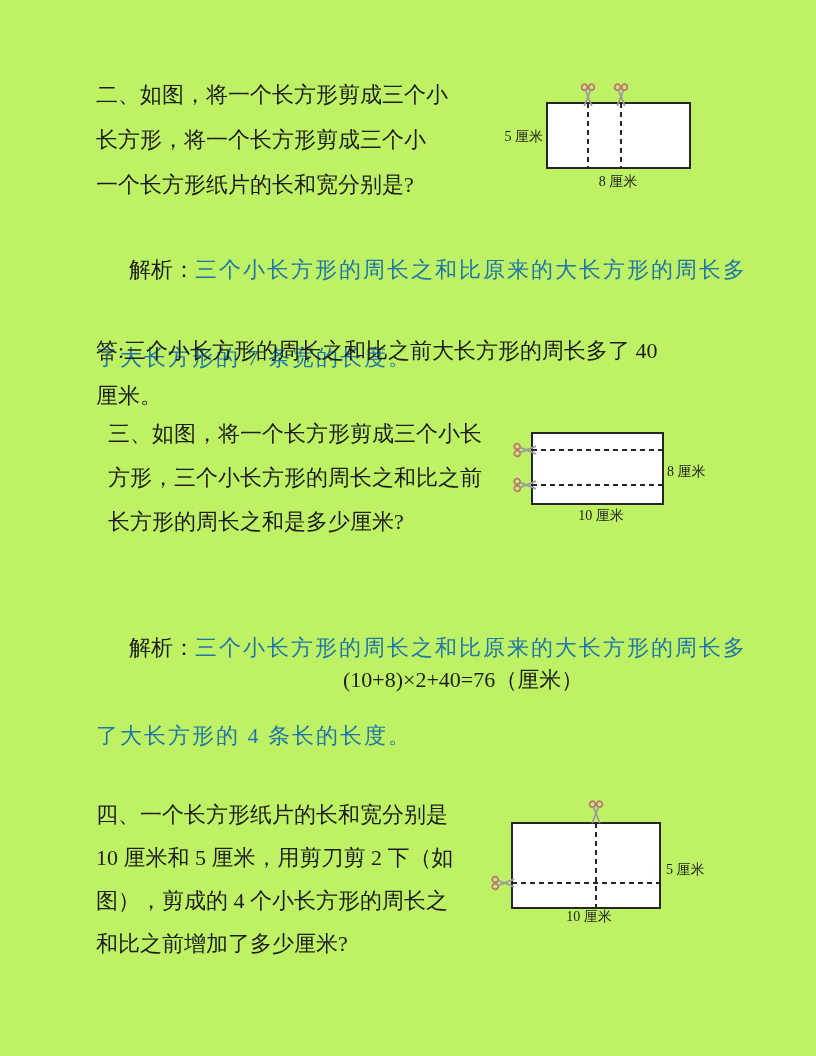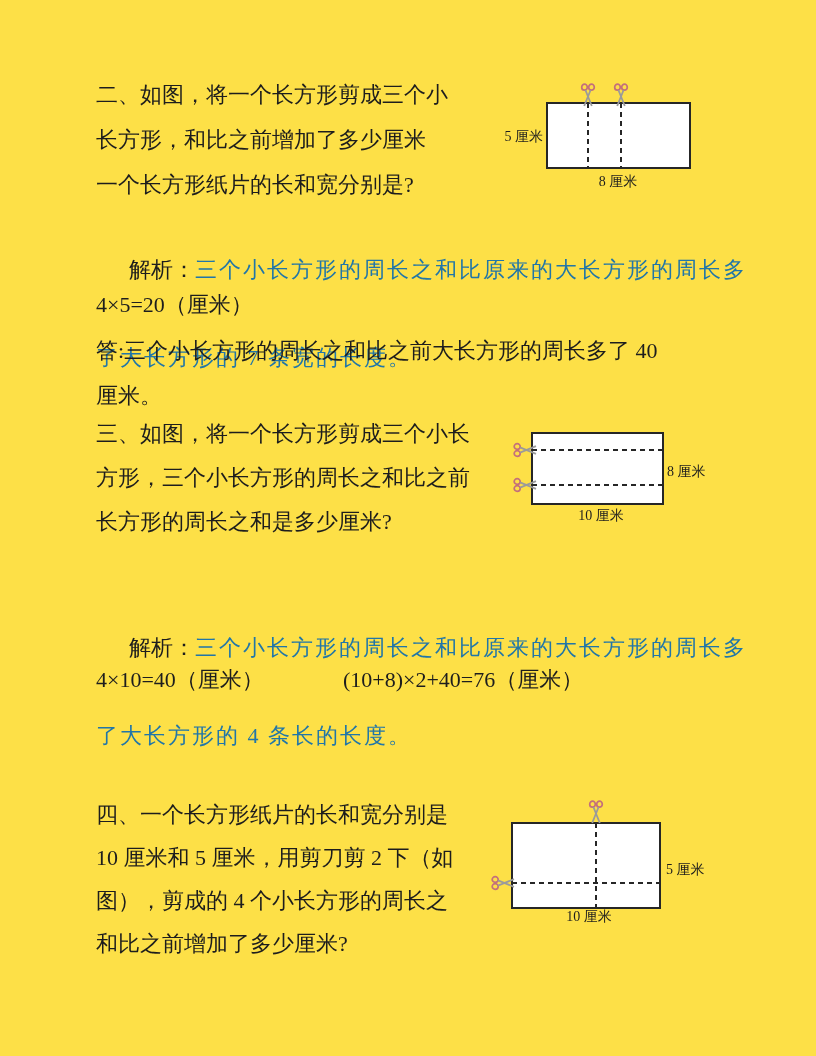--- a/index.html
+++ b/index.html
@@ -1,46 +1,46 @@
 <!DOCTYPE html>
 <html><head>
 <meta charset="utf-8">
 <style>
   * { margin:0; padding:0; box-sizing:border-box; }
   html,body { background:#e9e9e9; }
   .page {
     position:relative;
     width:816px; height:1056px;
-    background:#fde047;
+    background:#bef264;
     margin:0 auto;
     font-family:"Liberation Serif","DejaVu Serif",serif;
     color:#1d1d1d;
     overflow:hidden;
   }
   .tblock { position:absolute; left:96px; font-size:22px; }
   .line { white-space:pre; }
   .q-lines .line { line-height:45px; }
-  .q3-lines .line, .ans44 .line { line-height:44px; }
+  .q3-lines .line, .ans44 .line { line-height:44px;margin-left:12px; }
   .q4-lines .line { line-height:43px; }
   .analysis .line { line-height:44px; }
   .analysis-label { color:#1d1d1d; }
   .blue { color:#2176a8; letter-spacing:2px;text-align:right; }
   .calc { font-size:22px; }
   .calc2 { position:absolute; left:247px; top:0; white-space:pre; }
   .diagram { position:absolute; }
   svg text { font-family:"Liberation Serif","DejaVu Serif",serif; font-size:14px; fill:#1d1d1d; }
 </style>
 </head>
 <body>
 
 <div class="page">
 
   <div class="tblock q-lines" style="top:72px;">
     <div class="line">二、如图，将一个长方形剪成三个小</div>
-    <div class="line">长方形，和比之前增加了多少厘米</div>
+    <div class="line">长方形，将一个长方形剪成三个小</div>
     <div class="line">一个长方形纸片的长和宽分别是?</div>
   </div>
 
   <div class="diagram" style="left:505px; top:76px;">
     <svg width="200" height="115" viewBox="0 0 200 115">
       <rect x="42" y="27" width="143" height="65" fill="#ffffff" stroke="#262626" stroke-width="2"></rect>
       <line x1="83" y1="27" x2="83" y2="92" stroke="#262626" stroke-width="2" stroke-dasharray="5 4"></line>
       <line x1="116" y1="27" x2="116" y2="92" stroke="#262626" stroke-width="2" stroke-dasharray="5 4"></line>
       <g transform="translate(83,8)">
         <ellipse cx="-3.5" cy="3.2" rx="2.8" ry="3" fill="none" stroke="#c4707b" stroke-width="1.7"></ellipse>
@@ -59,23 +59,20 @@
     </svg>
   </div>
 
   <div class="tblock analysis" style="top:204px;">
     <div class="line">
       <span class="analysis-label">解析：</span><span class="blue">三个小长方形的周长之和比原来的大长方形的周长多</span>
     </div>
     <div class="line"><span class="blue">了大长方形的 7 条宽的长度。</span></div>
   </div>
 
-  <div class="tblock calc" style="top:290px;">
-    <span class="line">4×5=20（厘米）</span>
-  </div>
 
   <div class="tblock q-lines" style="top:328px;">
     <div class="line">答:三个小长方形的周长之和比之前大长方形的周长多了 40</div>
     <div class="line">厘米。</div>
   </div>
 
   <div class="tblock q3-lines" style="top:412px;">
     <div class="line">三、如图，将一个长方形剪成三个小长</div>
     <div class="line">方形，三个小长方形的周长之和比之前</div>
     <div class="line">长方形的周长之和是多少厘米?</div>
@@ -104,21 +101,20 @@
   </div>
 
   <div class="tblock analysis" style="top:582px;">
     <div class="line">
       <span class="analysis-label">解析：</span><span class="blue">三个小长方形的周长之和比原来的大长方形的周长多</span>
     </div>
     <div class="line"><span class="blue">了大长方形的 4 条长的长度。</span></div>
   </div>
 
   <div class="tblock calc" style="top:665px; width:620px; position:absolute;">
-    <span class="line">4×10=40（厘米）</span>
     <span class="calc2">(10+8)×2+40=76（厘米）</span>
   </div>
 
 
   <div class="tblock q4-lines" style="top:793px;">
     <div class="line">四、一个长方形纸片的长和宽分别是</div>
     <div class="line">10 厘米和 5 厘米，用剪刀剪 2 下（如</div>
     <div class="line">图），剪成的 4 个小长方形的周长之</div>
     <div class="line">和比之前增加了多少厘米?</div>
   </div>

